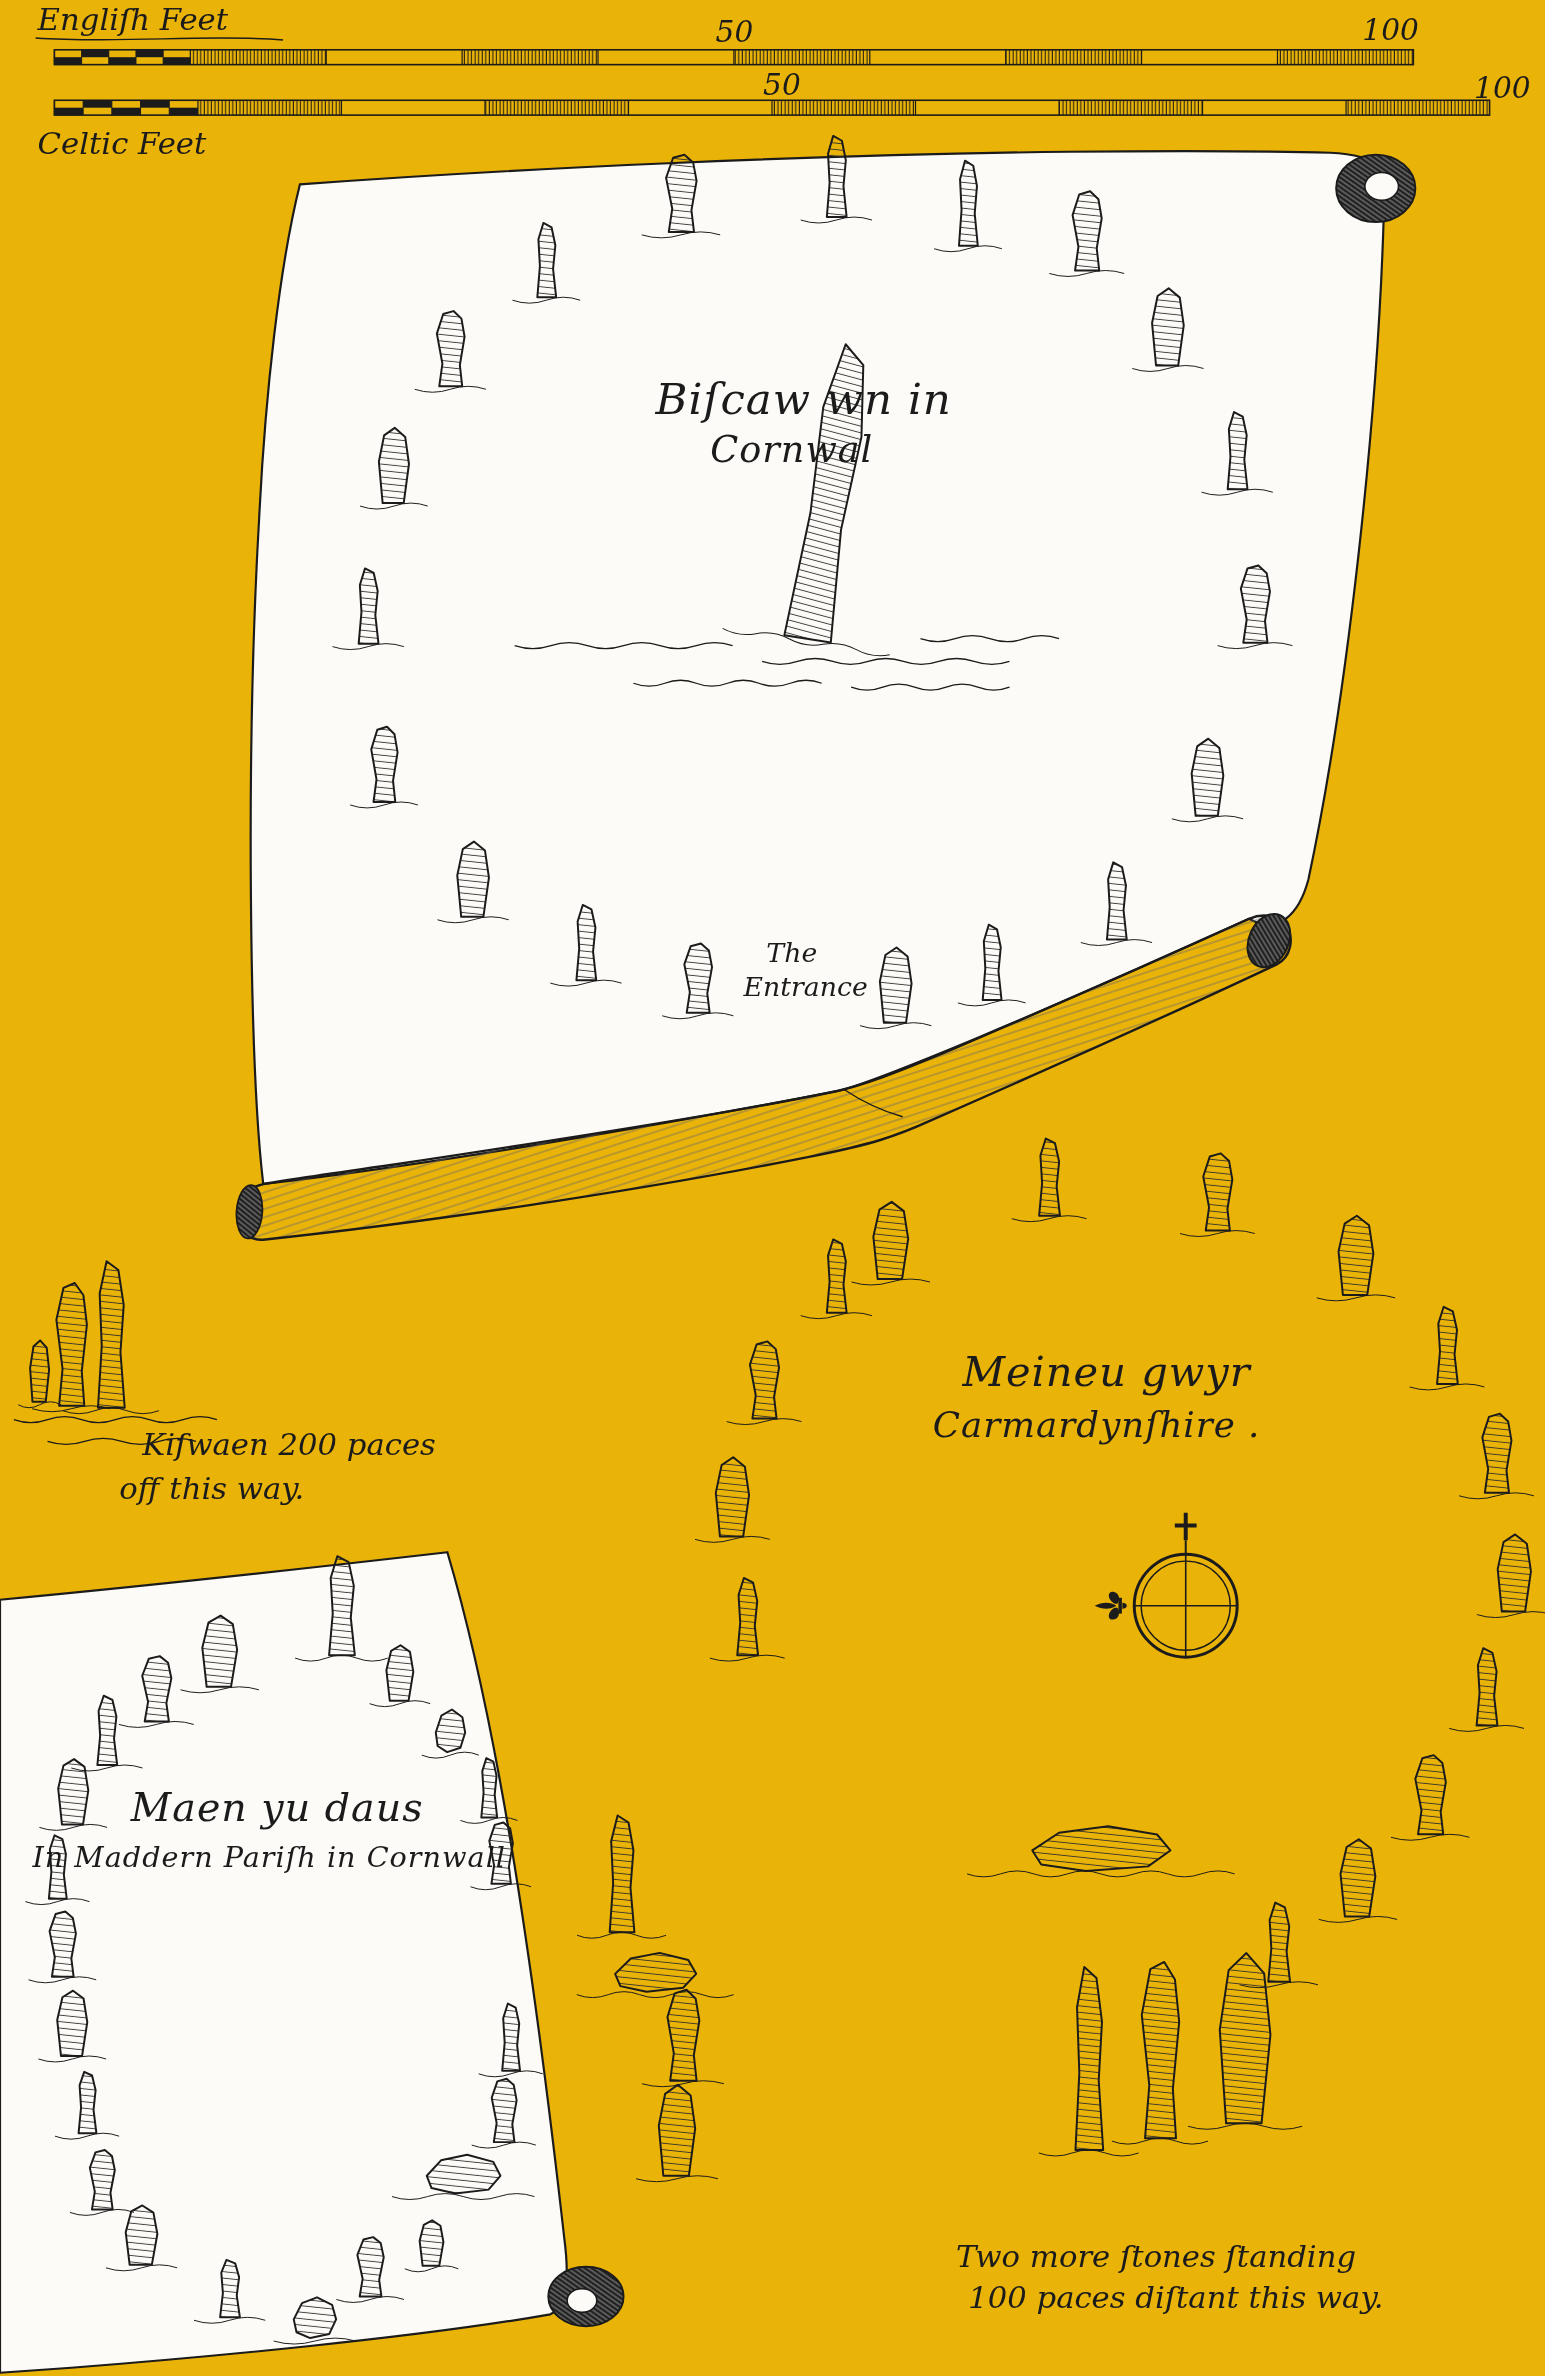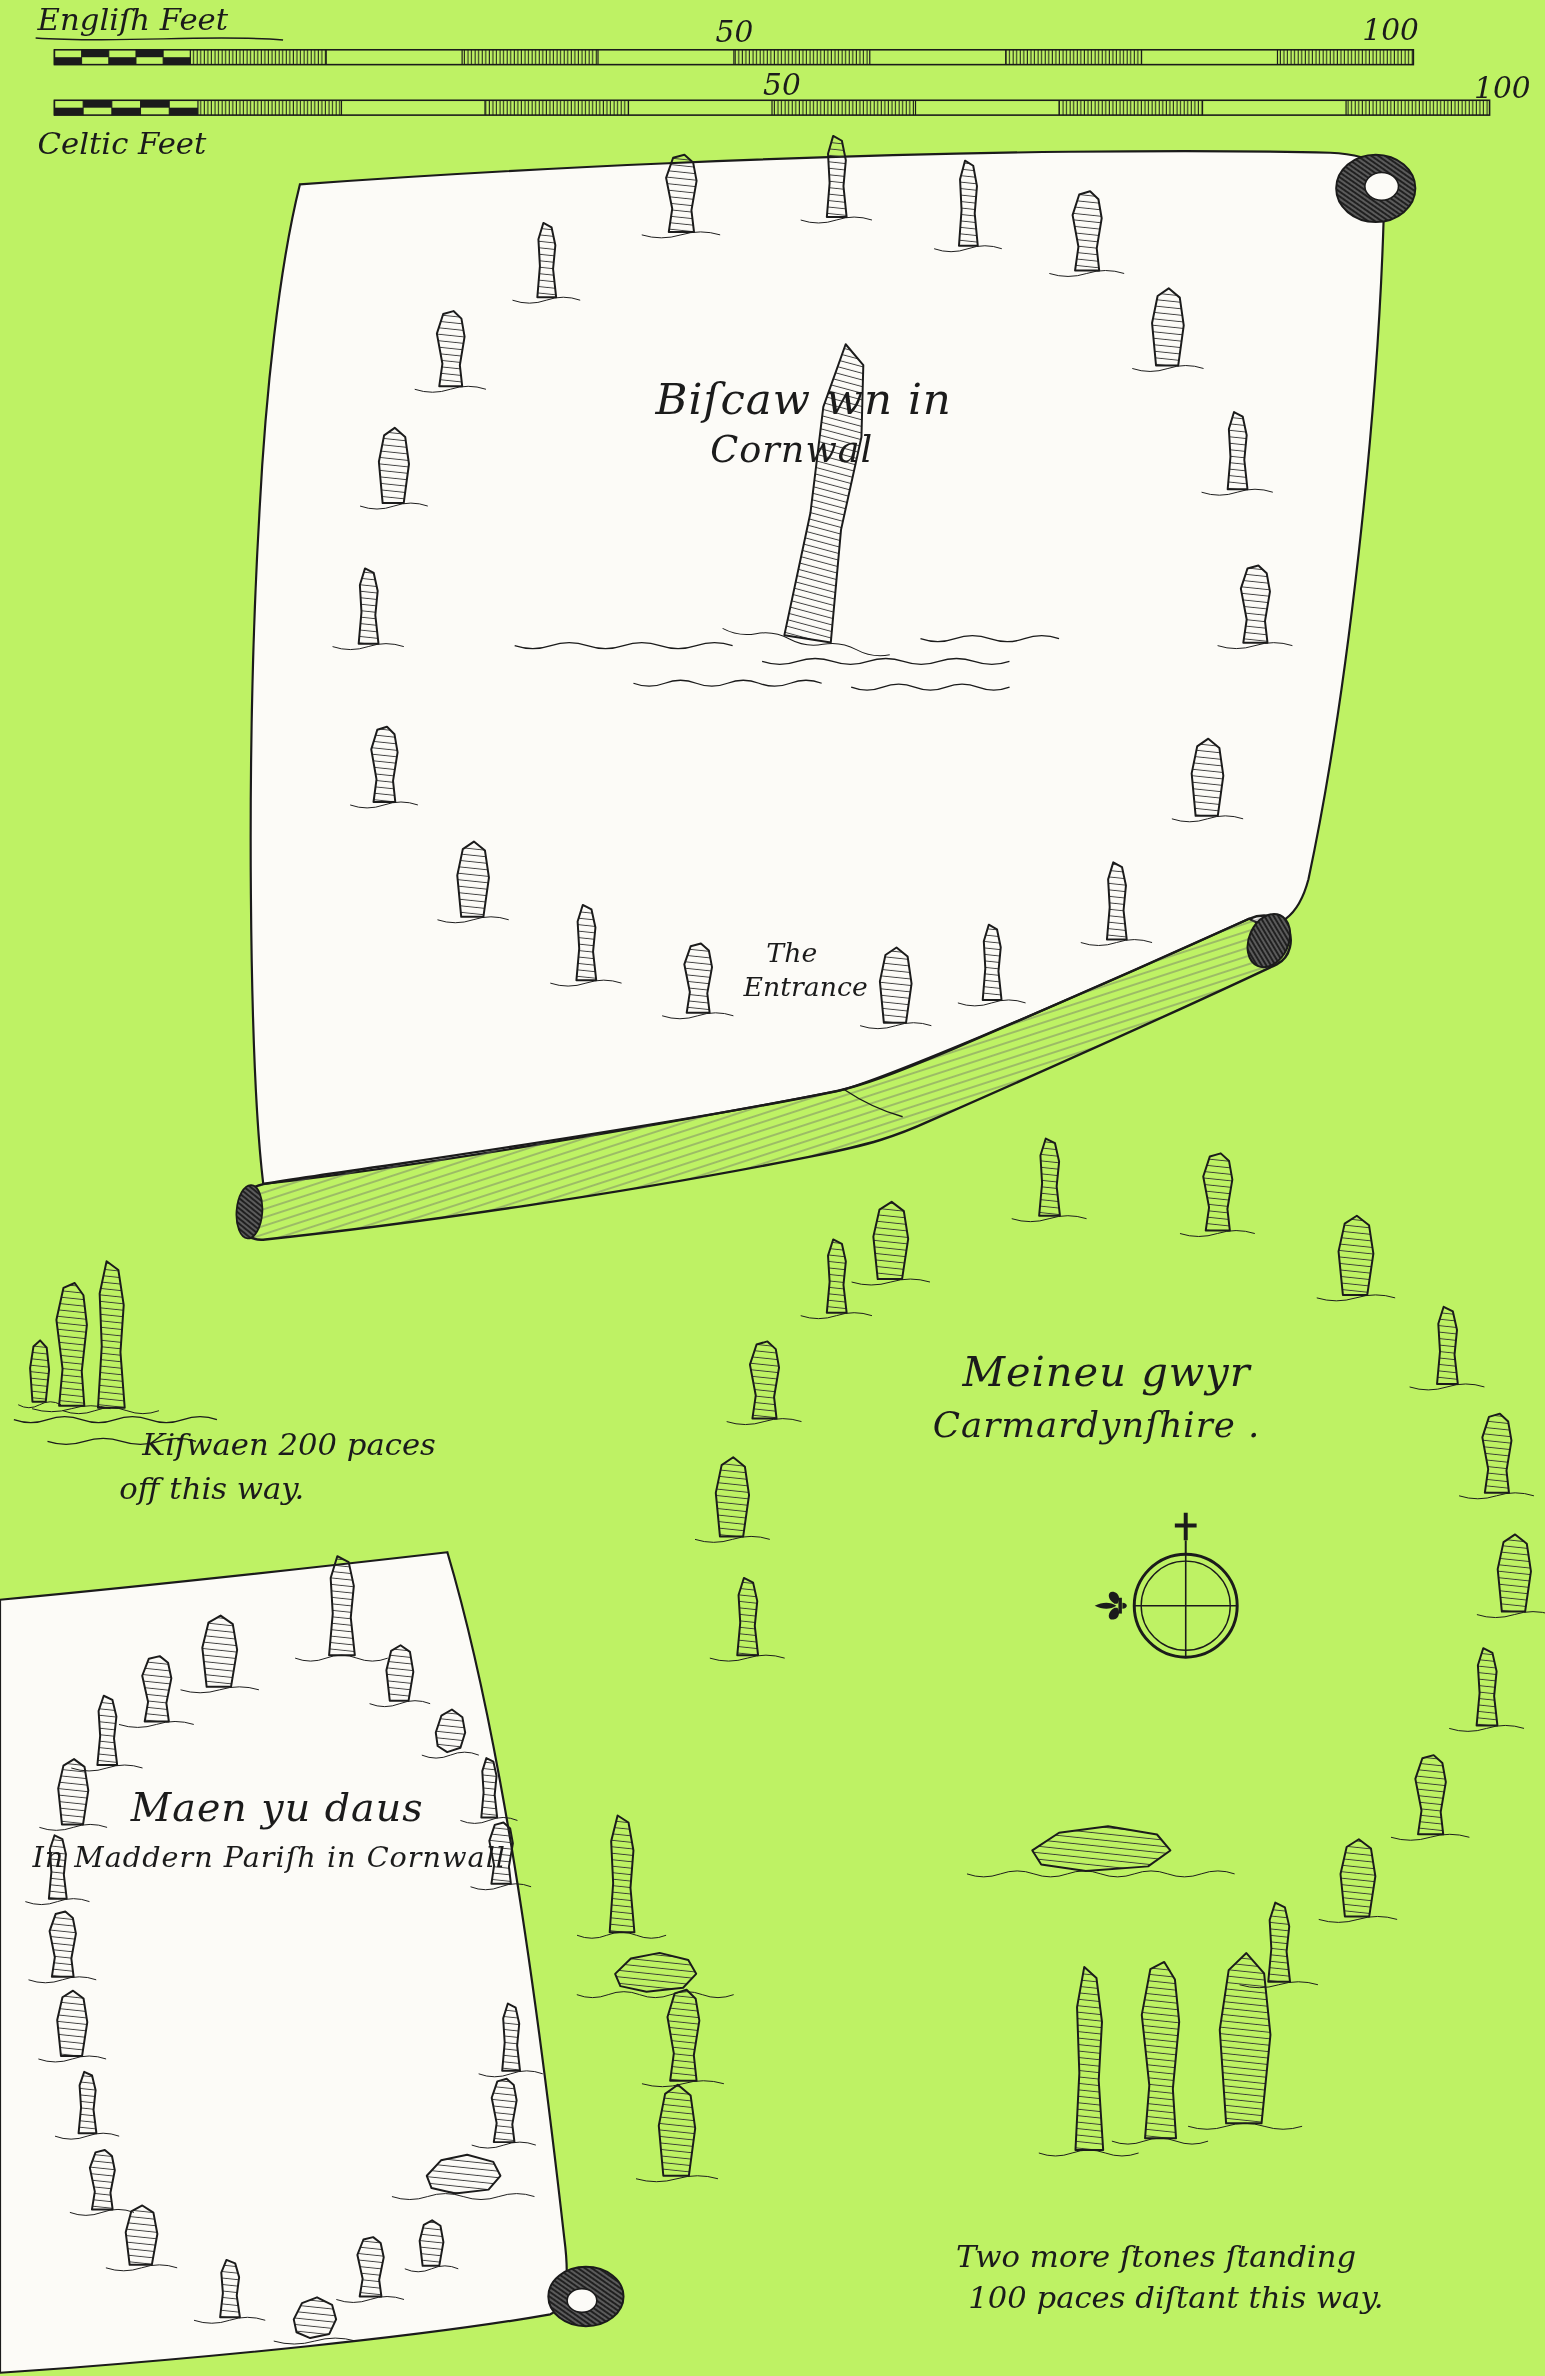--- a/index.html
+++ b/index.html
@@ -1,16 +1,16 @@
 <!DOCTYPE html>
 <html><head>
 <meta charset="utf-8">
 <style>
   html,body{margin:0;padding:0;background:#e8e6df;}
-  .plate{position:relative;width:1545px;height:2376px;margin:0 auto;background:#bef264;overflow:hidden;}
+  .plate{position:relative;width:1545px;height:2376px;margin:0 auto;background:#eab308;overflow:hidden;}
   svg{display:block;}
   svg text{font-family:"DejaVu Serif","Liberation Serif",serif;font-style:italic;fill:#1b1b1b;}
   .title{letter-spacing:1px;}
 </style>
 </head>
 <body>
 
 <div class="plate">
 <svg width="1545" height="2376" viewBox="0 0 1561 2400">
   <defs>

